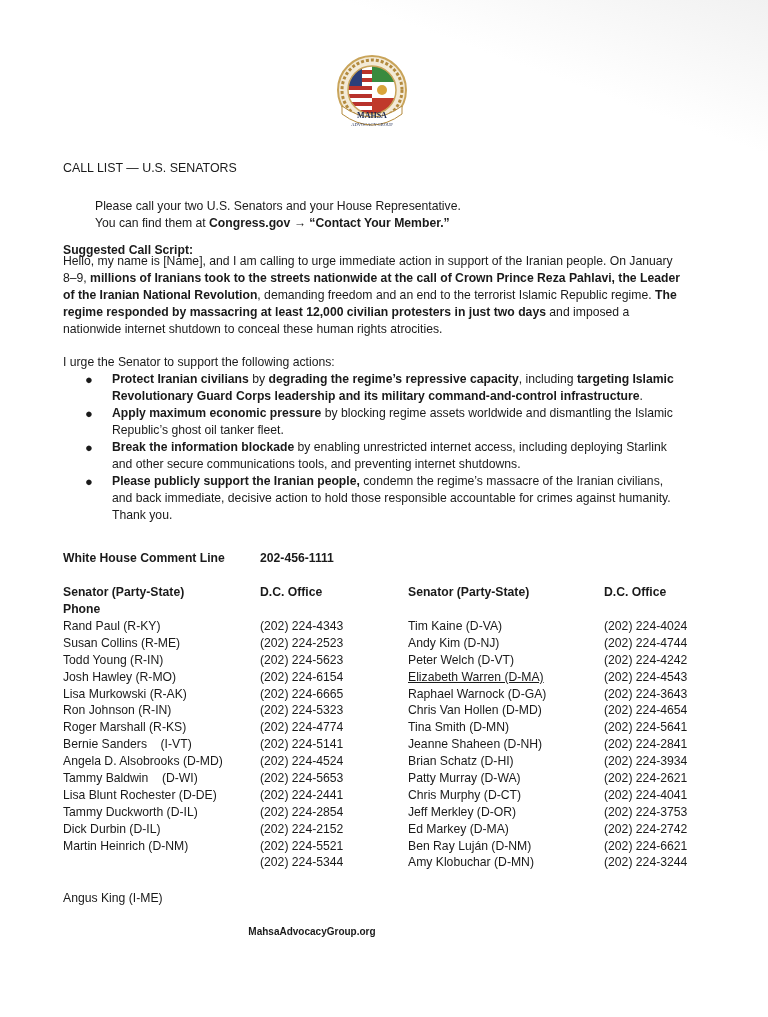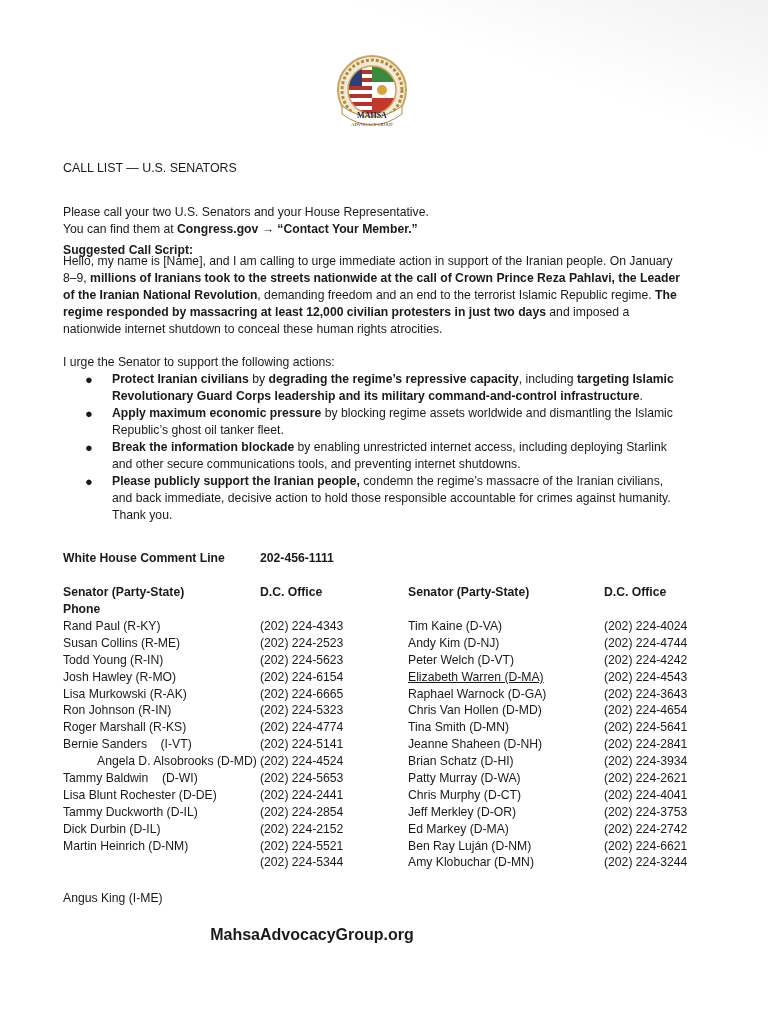--- a/index.html
+++ b/index.html
@@ -5,21 +5,21 @@
   html, body { margin: 0; padding: 0; }
   body {
     width: 768px; height: 1017px; background: #ffffff; position: relative; overflow: hidden;
     font-family: "Liberation Sans", sans-serif; color: #1a1a1a;
   }
   .page { position: absolute; left: 0; top: 0; width: 768px; height: 1017px;
     background: linear-gradient(200deg, #f1f1f1 0%, #ffffff 12%, #ffffff 100%); }
   .logo { position: absolute; left: 336px; top: 54px; width: 72px; height: 84px; }
   .text { position: absolute; left: 63px; font-size: 12.2px; line-height: 17px; }
   .title { top: 160px; font-weight: normal; font-size: 12.4px; }
-  .intro { top: 204px; }
+  .intro { top: 198px; margin-left: 32px; }
   .script-heading { top: 242px; font-weight: bold; }
   .script { top: 253px; width: 620px; }
   .urge { top: 354px; }
   ul.actions { position: absolute; left: 63px; top: 371px; margin: 0; padding: 0; list-style: none; width: 620px; font-size: 12.2px; line-height: 17px; }
   ul.actions li { position: relative; padding-left: 49px; }
   ul.actions li .bullet { position: absolute; left: 22px; top: 0; font-size: 13px; }
   b { font-weight: bold; }
   .wh { position: absolute; top: 551px; left: 63px; font-weight: bold; font-size: 12.2px; }
   .wh .num { position: absolute; left: 197px; white-space: nowrap; }
   .wh .lbl { white-space: nowrap; }
@@ -28,21 +28,21 @@
   .col .hdr .h1 { position: absolute; left: 0; top: 0; white-space: nowrap; }
   .col .hdr .h2 { position: absolute; top: 0; white-space: nowrap; }
   .col .hdr .h3 { position: absolute; left: 0; top: 17px; white-space: nowrap; }
   .row { position: relative; height: 16.9px; white-space: nowrap; }
   .row .nm { position: absolute; left: 0; }
   .row .ph { position: absolute; }
   .colL { left: 63px; width: 320px; }
   .colL .h2, .colL .ph { left: 197px; }
   .colR { left: 408px; width: 320px; }
   .colR .h2, .colR .ph { left: 196px; }
-  .footer { position: absolute; top: 926px; left: 0; width: 624px; text-align: center; font-weight: bold; font-size: 16px; }
+  .footer { position: absolute; top: 926px; left: 0; width: 624px; text-align: center; font-weight: bold; font-size: 10px; }
 </style>
 </head>
 <body>
 
 <div class="page">
 
   <div class="logo">
     <svg width="72" height="84" viewBox="0 0 72 84">
       <defs>
         <clipPath id="cc">
@@ -129,21 +129,21 @@
         </div>
         <div class="row">
           <span class="nm" style="white-space: pre;">Roger Marshall (R-KS)</span>
           <span class="ph">(202) 224-4774</span>
         </div>
         <div class="row">
           <span class="nm" style="white-space: pre;">Bernie Sanders    (I-VT)</span>
           <span class="ph">(202) 224-5141</span>
         </div>
         <div class="row">
-          <span class="nm" style="white-space: pre; margin-left: 34px;">Angela D. Alsobrooks (D-MD)</span>
+          <span class="nm" style="white-space: pre;">Angela D. Alsobrooks (D-MD)</span>
           <span class="ph">(202) 224-4524</span>
         </div>
         <div class="row">
           <span class="nm" style="white-space: pre; text-align: right;">Tammy Baldwin    (D-WI)</span>
           <span class="ph">(202) 224-5653</span>
         </div>
         <div class="row">
           <span class="nm" style="white-space: pre;">Lisa Blunt Rochester (D-DE)</span>
           <span class="ph">(202) 224-2441</span>
         </div>

